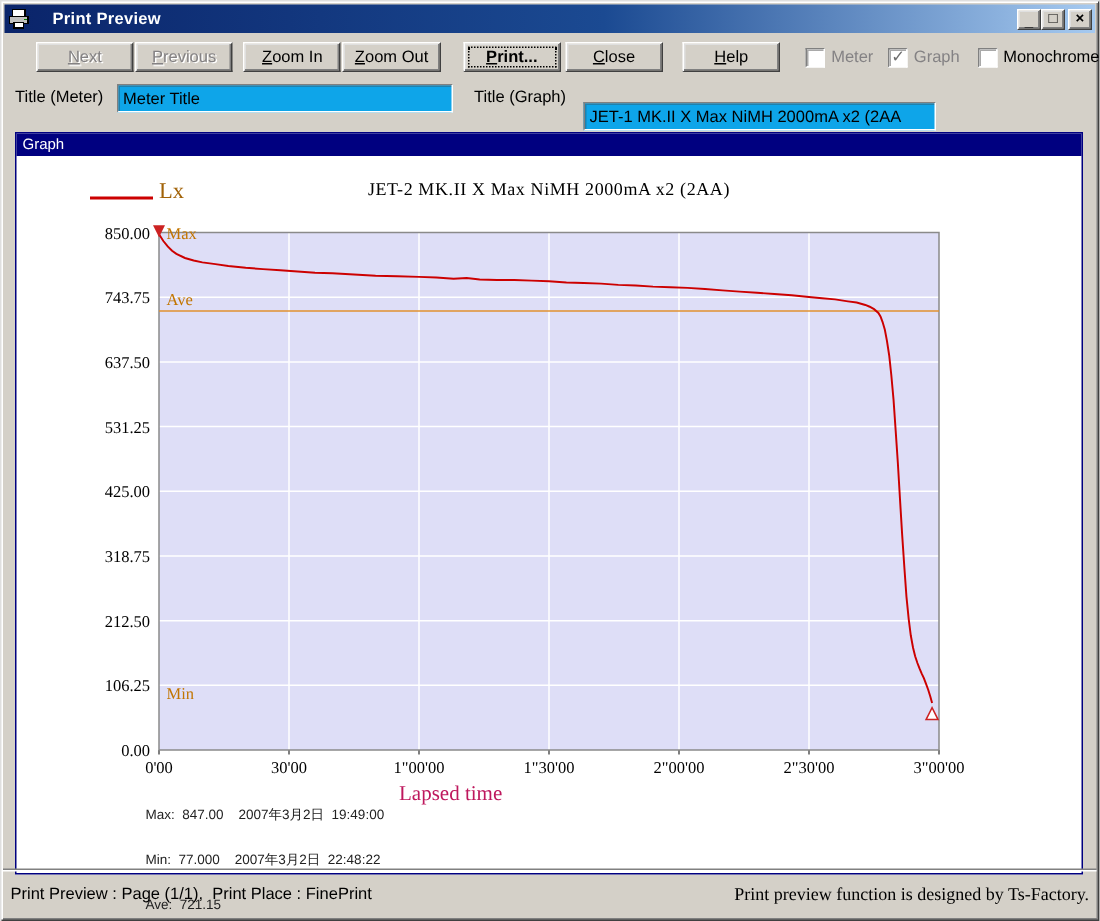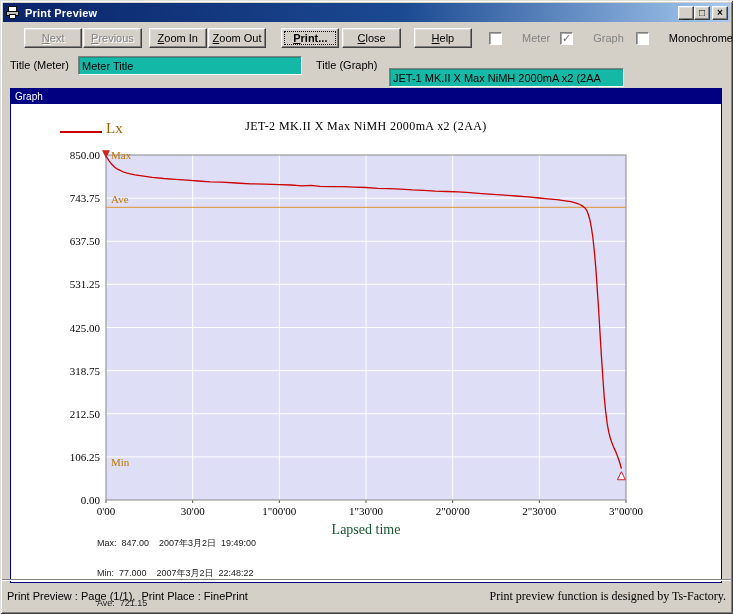--- a/index.html
+++ b/index.html
@@ -6,21 +6,21 @@
   html,body{margin:0;padding:0;background:#ffffff;}
   body{font-family:"Liberation Sans",sans-serif;}
 
   .window{position:relative;width:733px;height:614px;background:#d4d0c8;overflow:hidden;
     box-shadow: inset 1px 1px 0 #dfdfdf, inset -1px -1px 0 #404040,
                 inset 2px 2px 0 #ffffff, inset -2px -2px 0 #808080;}
 
   
   .titlebar{position:absolute;left:3px;top:3px;right:3px;height:19px;
     background:linear-gradient(90deg,#0a246a 0%,#1b4a92 55%,#a6caf0 100%);
-    display:flex;align-items:center;gap:4px;padding:0 2px;justify-content:center;}
+    display:flex;align-items:center;gap:14px;padding:0 2px;justify-content:center;}
   .app-icon{width:16px;height:15px;display:flex;align-items:center;}
   .title-text{flex:1;color:#ffffff;font-size:11px;font-weight:bold;letter-spacing:.2px;}
   .caption-buttons{display:flex;align-items:center;}
   .cap{width:16px;height:14px;background:#d4d0c8;border:1px solid;
     border-color:#ffffff #404040 #404040 #ffffff;
     box-shadow:inset -1px -1px 0 #808080, inset 1px 1px 0 #dfdfdf;
     padding:0;display:flex;align-items:center;justify-content:center;
     font:bold 10px "Liberation Sans",sans-serif;color:#000;}
   .cap.close{margin-left:2px;}
   .cap .g{line-height:9px;}
@@ -30,52 +30,52 @@
   .toolbar{position:absolute;left:0;top:26px;right:0;height:24px;display:flex;align-items:center;}
   .btn{width:66px;height:20px;background:#d4d0c8;border:1px solid;
     border-color:#ffffff #404040 #404040 #ffffff;
     box-shadow:inset -1px -1px 0 #808080, inset 1px 1px 0 #dfdfdf;
     padding:0;font:11px "Liberation Sans",sans-serif;color:#000;}
   .bl{display:block;line-height:16px;text-align:center;}
   .bl::first-letter{text-decoration:underline;}
   .btn.disabled .bl{color:#848284;text-shadow:1px 1px 0 #ffffff;}
   .btn.focused{outline:1px dotted #000000;outline-offset:-4px;font-weight:bold;}
 
-  .chk{display:flex;align-items:center;gap:20px;}
+  .chk{display:flex;align-items:center;gap:4px;}
   .box{width:13px;height:13px;background:#ffffff;border:1px solid;
     border-color:#808080 #ffffff #ffffff #808080;
     box-shadow:inset 1px 1px 0 rgba(64,64,64,.45);
     display:flex;align-items:center;justify-content:center;
     font-size:11px;line-height:11px;color:#6e6e6e;}
   .chk-label{font-size:11px;white-space:nowrap;}
   .gray{color:#848284;}
 
   
   .fieldsrow{position:absolute;left:0;top:53px;right:0;height:26px;}
   .fld-label{position:absolute;top:6px;font-size:11px;color:#000;}
-  .txt{position:absolute;top:3px;height:19px;background:#14b8a6;border:1px solid;
+  .txt{position:absolute;top:3px;height:19px;background:#0ea5e9;border:1px solid;
     border-color:#808080 #ffffff #ffffff #808080;
     box-shadow:inset 1px 1px 0 rgba(64,64,64,.35);
     font:11px "Liberation Sans",sans-serif;padding:1px 3px;color:#000;}
 
   
   .panel{position:absolute;left:10px;top:88px;width:712px;height:495px;
     background:#ffffff;border:1px solid #000080;}
   .panel-header{height:15px;background:#000080;color:#ffffff;
     font-size:10px;line-height:15px;padding-left:4px;}
   .chart{position:relative;width:710px;height:478px;}
   .chart svg{position:absolute;left:0;top:0;}
   .tick{font-family:"Liberation Serif",serif;font-size:11px;fill:#000000;}
   .annot{font-family:"Liberation Serif",serif;font-size:11px;fill:#c27500;}
   .chart-title{position:absolute;left:95px;width:520px;top:15px;text-align:center;
     font:12px "Liberation Serif",serif;letter-spacing:.4px;color:#000;}
   .legend-line{position:absolute;left:49px;top:27px;width:42px;height:2px;background:#cc0000;}
   .legend-label{position:absolute;left:80px;top:16px;font:15px "Liberation Serif",serif;color:#a16207;margin-left:15px;}
-  .xlabel{position:absolute;left:255px;top:418px;width:200px;text-align:center;
-    font:14px "Liberation Serif",serif;color:#14532d;}
+  .xlabel{position:absolute;left:255px;top:418px;width:200px;
+    font:14px "Liberation Serif",serif;color:#be185d;}
   .stats{position:absolute;left:86px;top:414px;font:9px "Liberation Sans",sans-serif;
     line-height:10px;white-space:pre;color:#222222;}
 
   
   .statusbar{position:absolute;left:2px;right:2px;bottom:3px;height:32px;
     border-top:1px solid #808080;box-shadow:inset 0 1px 0 #ffffff;
     display:flex;justify-content:space-between;align-items:center;padding:1px 5px 0 5px;}
   .status-left{font-size:11px;white-space:pre;color:#000;}
   .credit{font:12px "Liberation Serif",serif;white-space:pre;color:#000;}
 </style>

